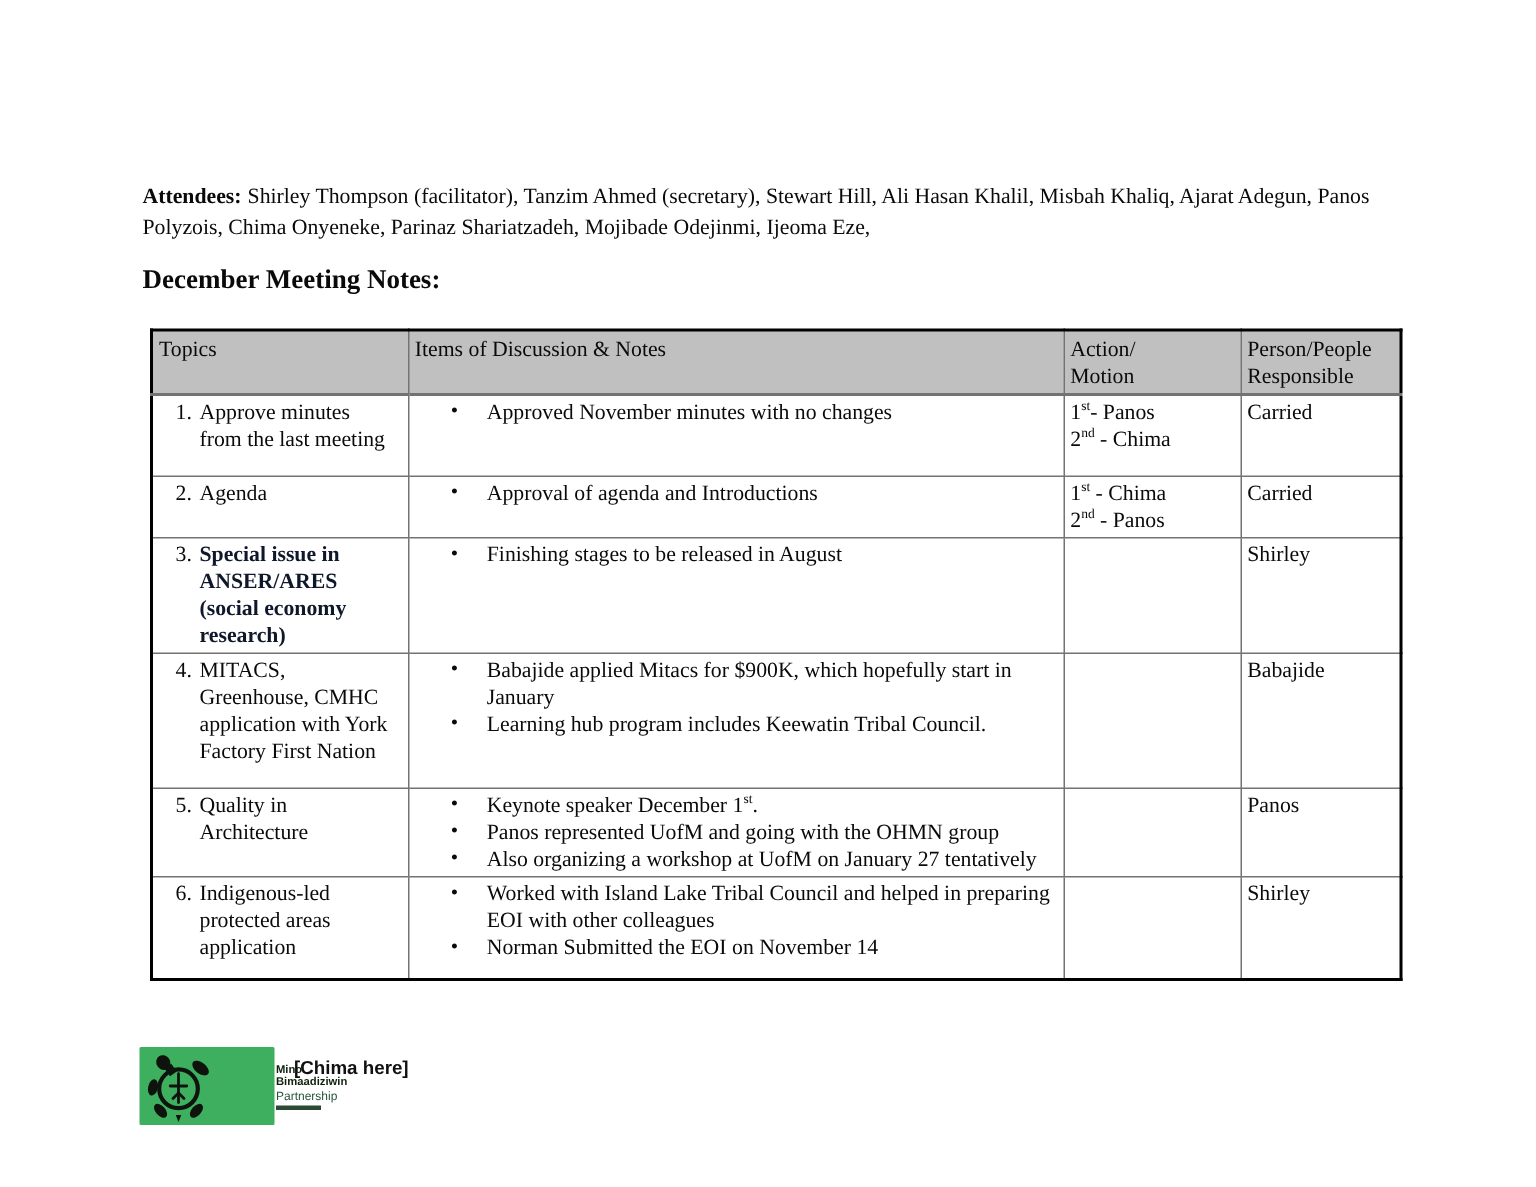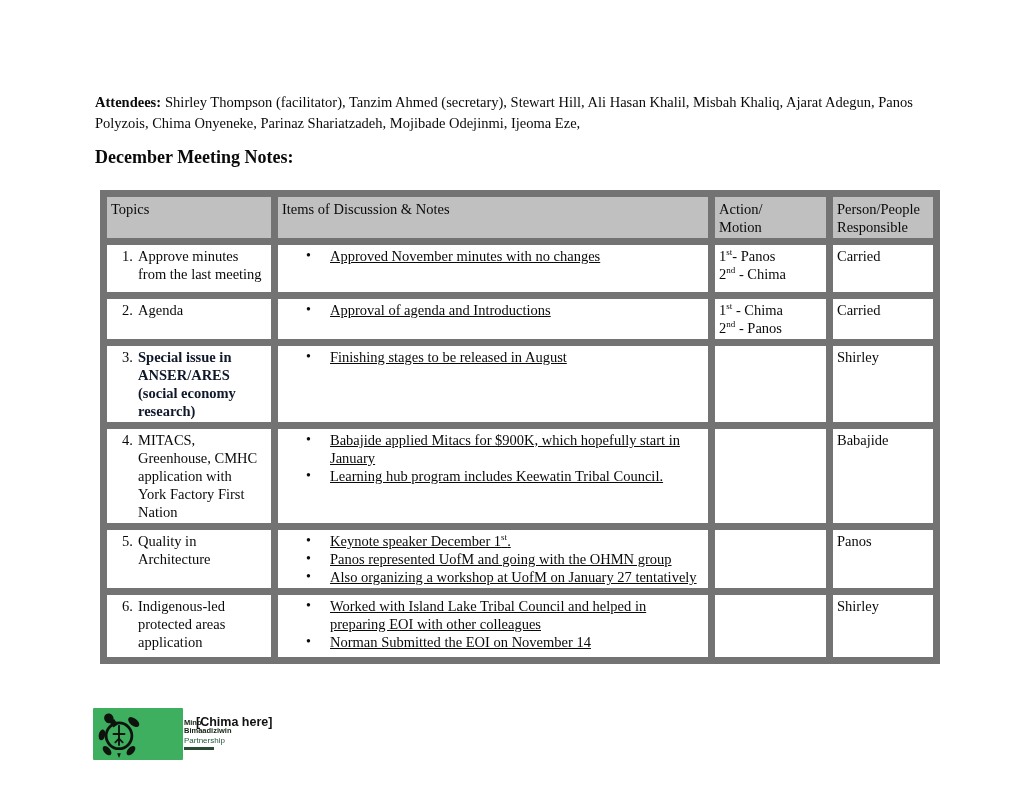--- a/index.html
+++ b/index.html
@@ -10,53 +10,53 @@
     overflow: hidden;
   }
   .page { padding: 92px 0 0 95px; width: 838px; }
 
   h1.title {
     font-size: 19px; font-weight: bold; margin: 0 0 17px 0; letter-spacing: 0.1px;
   }
   p.meta { font-size: 14.5px; line-height: 21px; margin: 0 0 13px 0; }
   p.meta .lbl { font-weight: bold; }
   p.meta .val { margin-left: 7px; }
-  p.attendees { margin-bottom: 13px; }
+  p.attendees { margin-bottom: 13px; margin-top: 29px; }
   p.attendees .val { margin-left: 4px; }
   p.notes-hd { font-size: 18px; font-weight: bold; margin: 0 0 22px 0; }
 
   table.notes {
     border-collapse: collapse; table-layout: fixed;
     width: 833px; margin-left: 5px;
     font-size: 14.5px; line-height: 18px;
   }
   table.notes col.w1 { width: 171px; }
   table.notes col.w2 { width: 437px; }
   table.notes col.w3 { width: 118px; }
   table.notes col.w4 { width: 107px; }
   table.notes th, table.notes td {
-    border: 7px solid #737373; vertical-align: top; padding: 2px 4px;
+    border: 1px solid #737373; vertical-align: top; padding: 2px 4px;
   }
   table.notes { border: 2px solid #000; }
   tr.hdr th {
     background: #c0c0c0; font-weight: normal; text-align: left;
     border-bottom-width: 2px; height: 33px; padding-top: 3px;
   }
   th.th-topics { padding-left: 14px; }
   th.th-items  { text-align: center; }
   th.th-action { padding-left: 6px; }
   th.th-person { padding-left: 6px; }
 
   td.c-topic { padding: 3px 4px 3px 0; }
   .topic-wrap { display: flex; }
   .t-num { flex: none; width: 27px; padding-left: 11px; box-sizing: border-box; }
   .t-text { flex: 1; padding-right: 4px; }
   tr.gray-topic .t-text { color: #0f172a; font-weight: bold; }
 
-  td.c-items { padding: 3px 6px; text-decoration: underline; }
+  td.c-items { padding: 3px 6px; }
   .bullet { position: relative; padding-left: 48px; }
   .bullet::before {
     content: "\2022"; position: absolute; left: 24px; top: 0;
     font-size: 14px;
   }
   td.c-action { padding: 2px 4px 2px 6px; }
   td.c-person { padding: 2px 4px 2px 7px; }
   sup { font-size: 9px; line-height: 0; vertical-align: super; letter-spacing: 0; }
 
   tr.r0 { height: 54px; }

